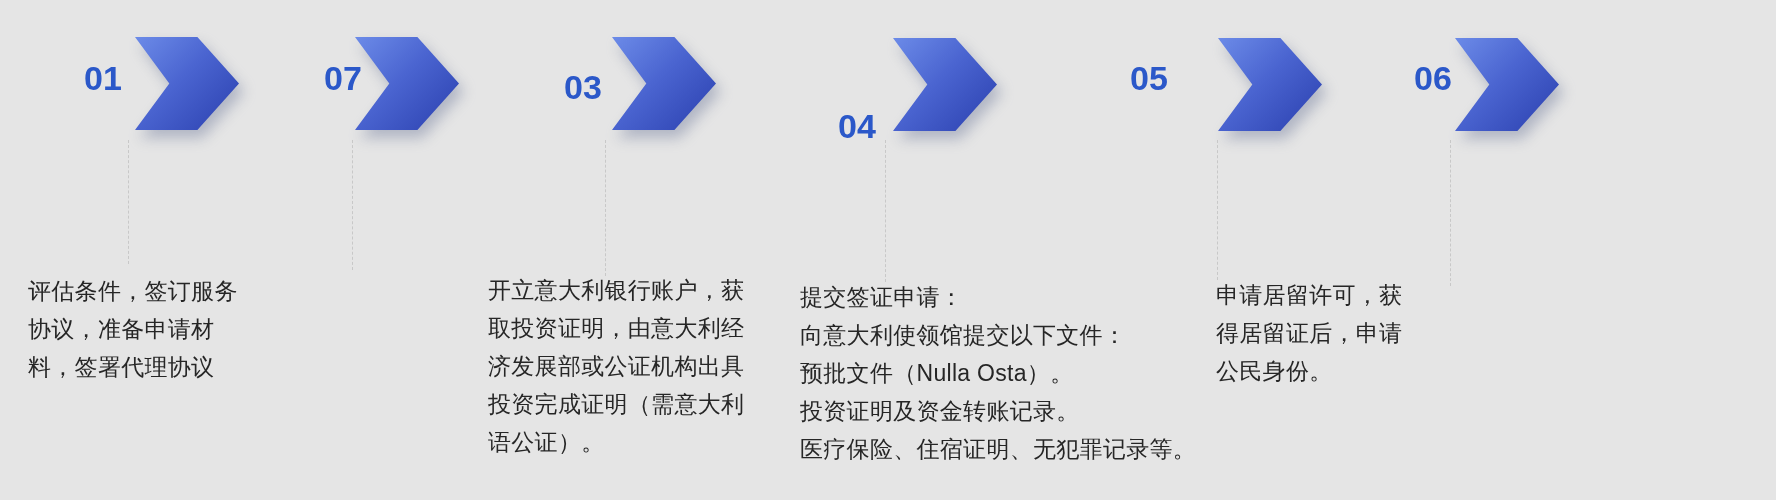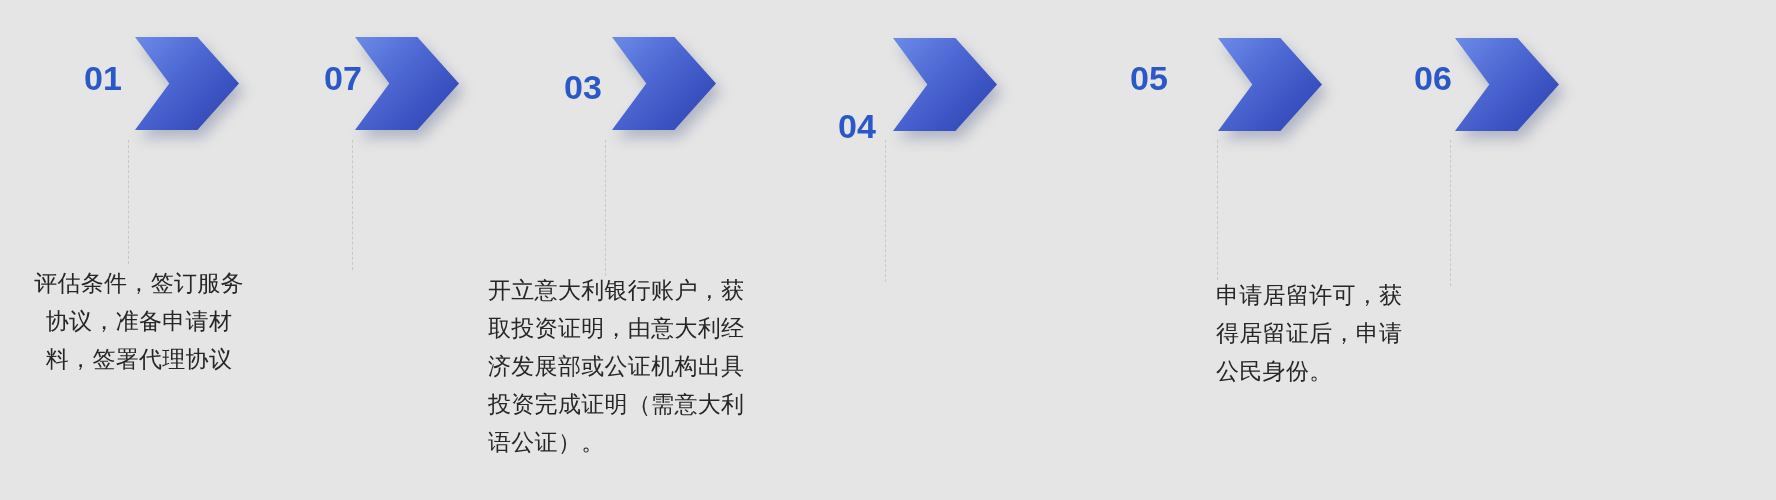--- a/index.html
+++ b/index.html
@@ -68,21 +68,21 @@
   .s5 .arrow { left: 1218px; top: 38px; }
   .s6 .arrow { left: 1455px; top: 38px; }
 
   .s1 .connector { left: 128px;  top: 140px; height: 124px; }
   .s2 .connector { left: 352px;  top: 140px; height: 130px; }
   .s3 .connector { left: 605px;  top: 140px; height: 136px; }
   .s4 .connector { left: 885px;  top: 140px; height: 142px; }
   .s5 .connector { left: 1217px; top: 140px; height: 140px; }
   .s6 .connector { left: 1450px; top: 140px; height: 146px; }
 
-  .s1 .desc { left: 28px;   top: 264px; width: 222px; text-align: center; }
+  .s1 .desc { left: 28px;   top: 272px; width: 222px; }
   .s2 .desc { left: 260px;  top: 264px; width: 224px; }
   .s3 .desc { left: 488px;  top: 271px; width: 266px; }
   .s4 .desc { left: 800px;  top: 278px; width: 412px; }
   .s5 .desc { left: 1216px; top: 276px; width: 224px; }
   .s6 .desc { left: 1417px; top: 281px; width: 286px; }
 </style>
 </head>
 <body>
 
 <div class="canvas">
@@ -110,20 +110,25 @@
 取投资证明，由意大利经
 济发展部或公证机构出具
 投资完成证明（需意大利
 语公证）。</div>
   </div>
 
   <div class="step s4">
     <div class="step-num">04</div>
     <div class="arrow"></div>
     <div class="connector"></div>
+    <div class="desc">提交签证申请：
+向意大利使领馆提交以下文件：
+预批文件（Nulla Osta）。
+投资证明及资金转账记录。
+医疗保险、住宿证明、无犯罪记录等。</div>
   </div>
 
   <div class="step s5">
     <div class="step-num">05</div>
     <div class="arrow"></div>
     <div class="connector"></div>
     <div class="desc">申请居留许可，获
 得居留证后，申请
 公民身份。</div>
   </div>

